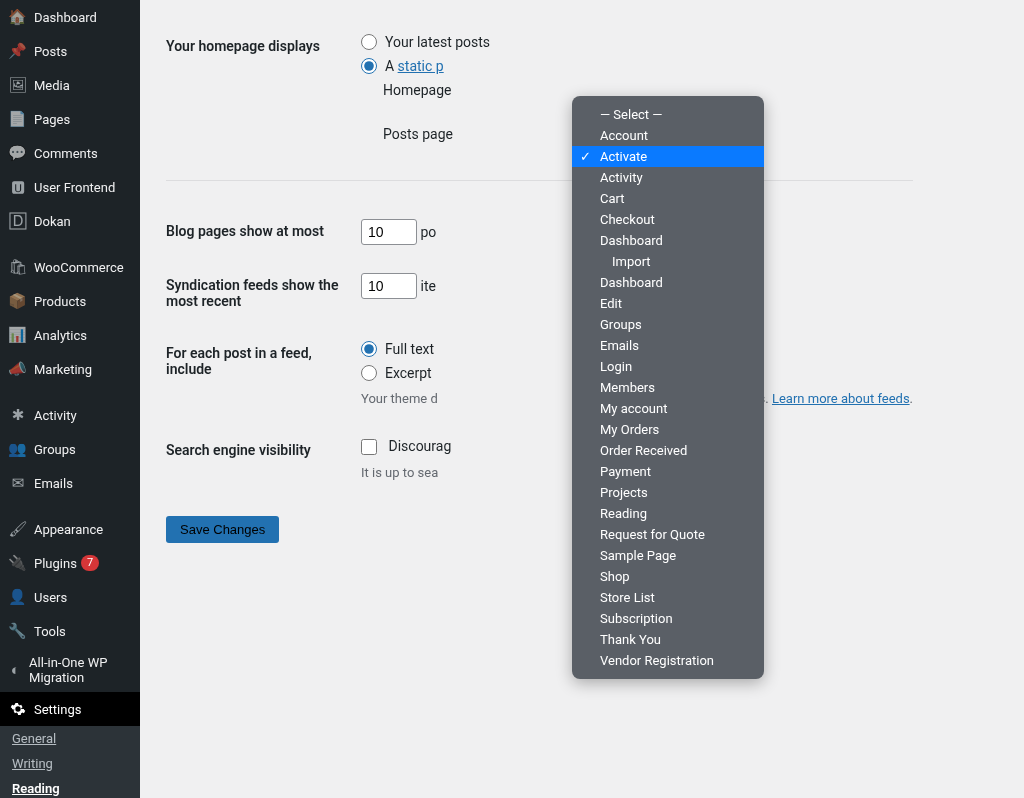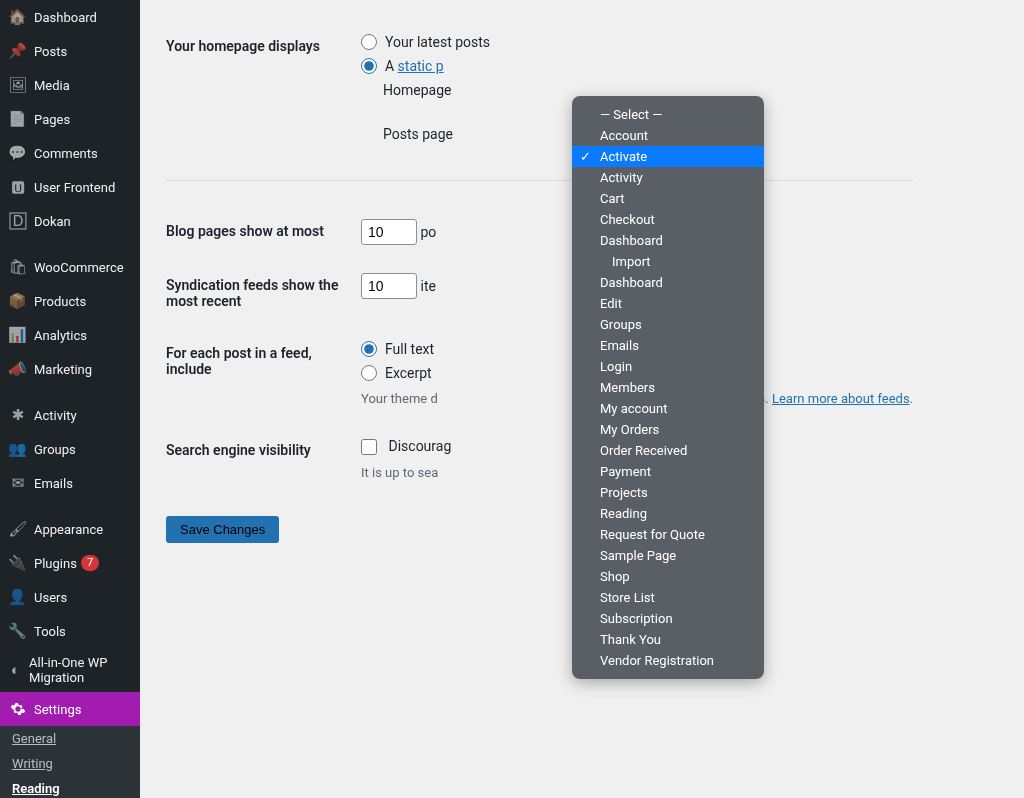--- a/index.html
+++ b/index.html
@@ -4,21 +4,21 @@
 <style>
 * { box-sizing: border-box; margin: 0; padding: 0; }
 body { font-family: -apple-system, BlinkMacSystemFont, "Segoe UI", Roboto, sans-serif; font-size: 13px; color: #1d2327; background: #f0f0f1; width: 1024px; height: 798px; overflow: hidden; position: relative; }
 
 .admin { display: flex; height: 100%; }
 .sidebar { width: 140px; background: #1d2327; color: #f0f0f1; flex-shrink: 0; overflow-y: auto; }
 .sidebar-item { display: flex; align-items: center; padding: 7px 8px; cursor: pointer; position: relative; }
 .sidebar-item .icon { width: 20px; height: 20px; display: inline-flex; align-items: center; justify-content: center; margin-right: 6px; font-size: 15px; color: rgba(240,246,252,.6); }
 .sidebar-item span.label { font-size: 13px; color: #f0f0f1; }
 .sidebar-section-gap { height: 12px; }
-.sidebar-item.active { background: #a21caf; }
+.sidebar-item.active { background: #000000; }
 .sidebar-item.active::after { content: ''; position: absolute; right: -8px; top: 50%; transform: translateY(-50%); border: 8px solid transparent; border-right-color: #f0f0f1; }
 .sidebar-item.active .icon, .sidebar-item.active .label { color: #fff; }
 .sidebar-sub { background: #2c3338; }
 .sidebar-sub .sub-item { padding: 5px 12px; font-size: 13px; color: rgba(240,246,252,.7); cursor: pointer; text-decoration: underline; }
 .sidebar-sub .sub-item.current { font-weight: 600; color: #fff; }
 .badge { background: #d63638; color: #fff; border-radius: 9px; font-size: 11px; padding: 0 6px; margin-left: 4px; min-width: 16px; text-align: center; display: inline-block; line-height: 16px;}
 
 .content { flex: 1; padding: 20px 26px; overflow-y: auto; position: relative; }
 h1 { font-size: 23px; font-weight: 400; margin-bottom: 24px; }
 

